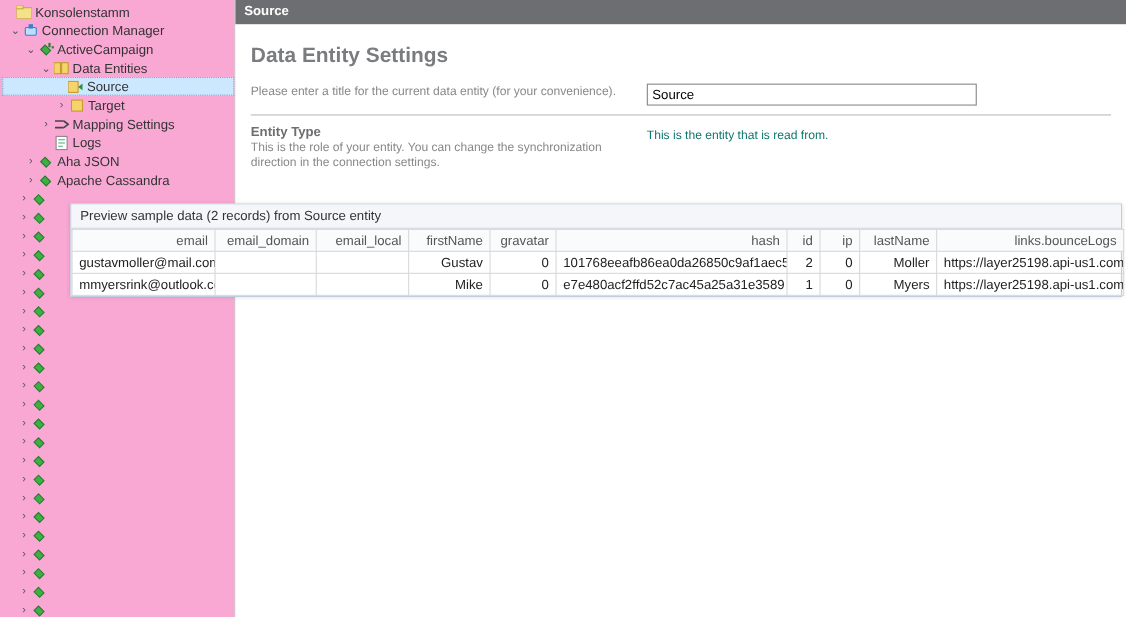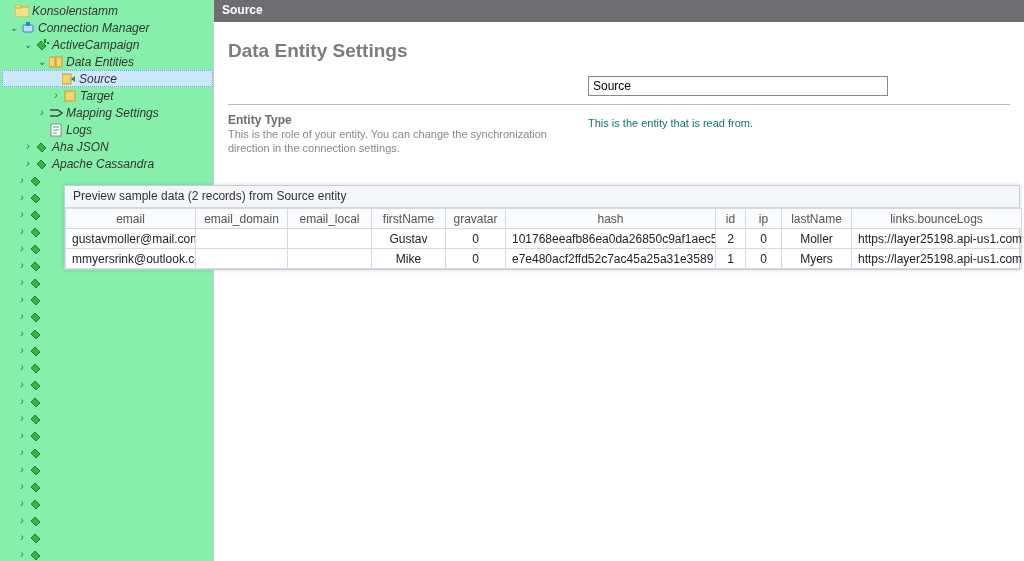--- a/index.html
+++ b/index.html
@@ -11,24 +11,23 @@
   width: 1024px;
   height: 561px;
   overflow: hidden;
   position: relative;
 }
 .left-panel {
   position: absolute;
   left: 0; top: 0;
   width: 214px;
   height: 561px;
-  background: #86efac;
+  background: #f9a8d4;
   border-right: 1px solid #ccc;
   overflow: hidden;
-  font-style: italic;
 }
 .tree { padding: 2px 0 0 2px; }
 .tree-row {
   display: flex; align-items: center;
   height: 17px;
   white-space: nowrap;
   cursor: default;
 }
 .tree-row.selected {
   background: #cce8ff;
@@ -91,21 +90,21 @@
   height:22px;
   background:#f4f6f9;
   border-bottom:1px solid #d0d7e2;
   padding:3px 8px;
   color:#333;
 }
 .preview-table { width:100%; border-collapse:collapse; table-layout:fixed; }
 .preview-table th, .preview-table td {
   border:1px solid #d6d9dd;
   padding:2px 6px;
-  text-align:center;
+  text-align:right;
   font-weight:normal;
   font-size:12px;
   color:#222;
   height:20px;
   overflow:hidden;
   white-space:nowrap;
 }
 .preview-table th { background:#fafbfc; color:#555; }
 .col-email{width:130px;} .col-ed{width:92px;} .col-el{width:84px;}
 .col-fn{width:74px;} .col-gr{width:60px;} .col-hash{width:210px;}
@@ -417,20 +416,21 @@
 </div>
 
 <div class="right-area">
   <div class="source-bar">
     <span>Source</span>
   </div>
   <div class="settings-pane">
     <div class="settings-title">Data Entity Settings</div>
     <div class="field-row">
       <div class="field-left">
+        <div class="field-desc">Please enter a title for the current data entity (for your convenience).</div>
       </div>
       <div>
         <input type="text" class="field-text-input" value="Source" style="">
       </div>
     </div>
     <hr class="hr">
     <div class="field-row">
       <div class="field-left">
         <div class="field-label">Entity Type</div>
         <div class="field-desc">This is the role of your entity. You can change the synchronization direction in the connection settings.</div>

